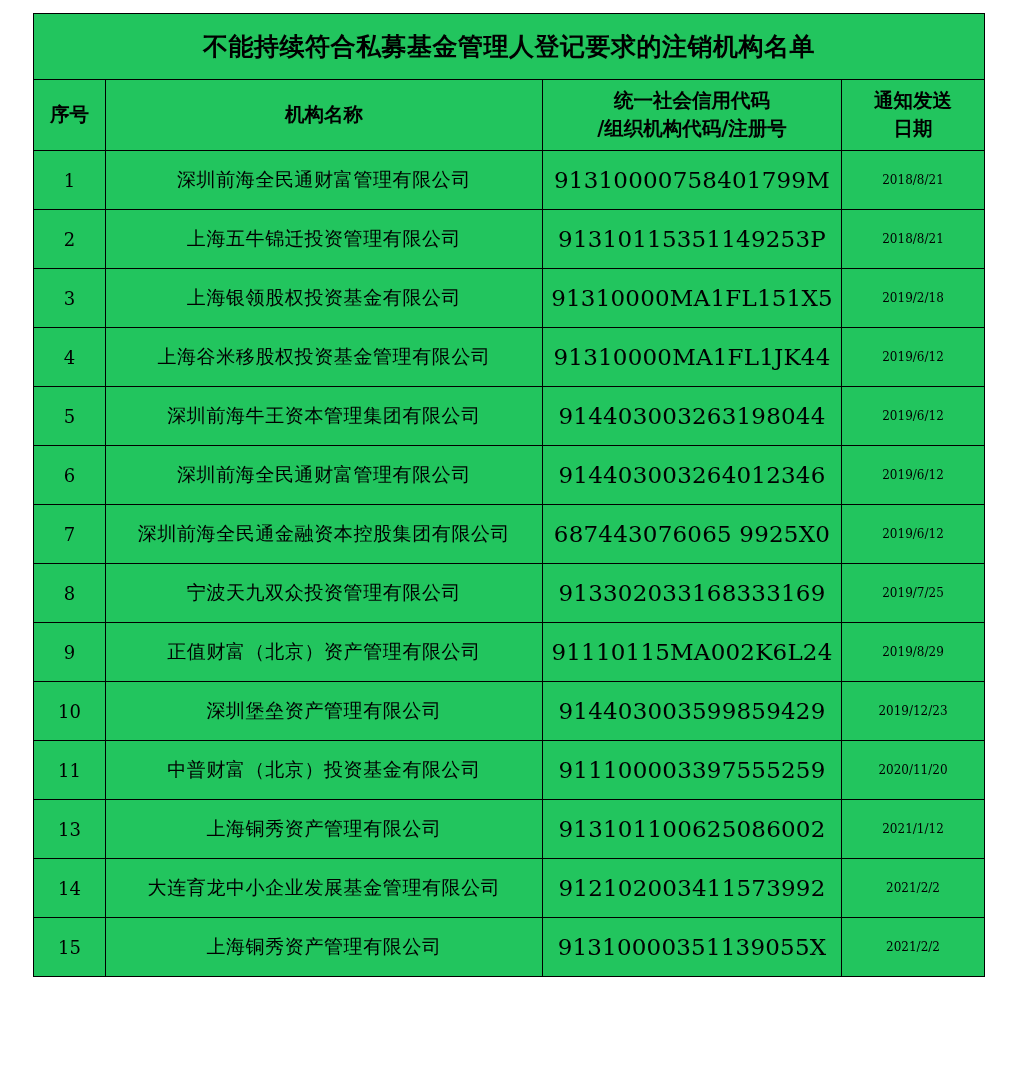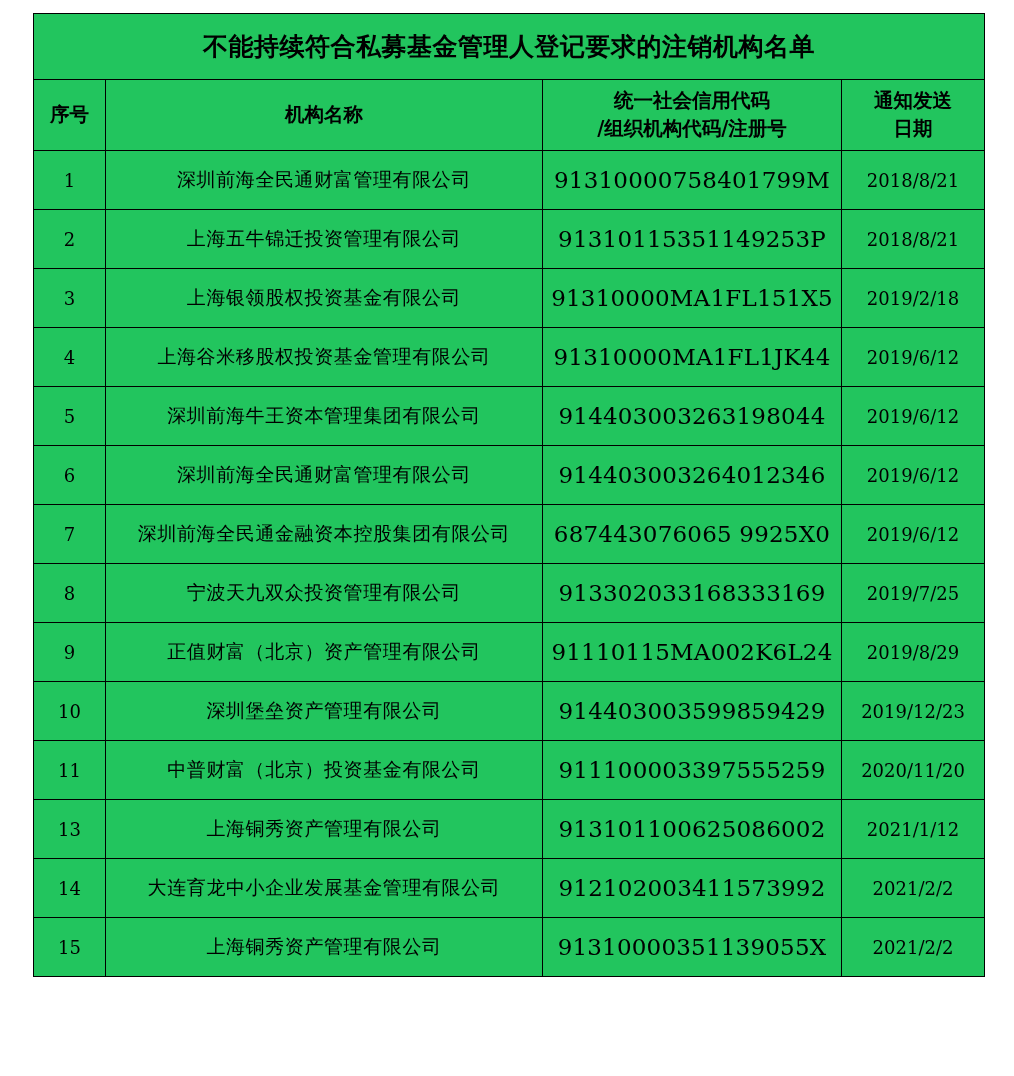--- a/index.html
+++ b/index.html
@@ -76,21 +76,21 @@
     font-size: 19px;
     letter-spacing: 0.6px;
     padding: 2px 6px;
   }
   .cell-code {
     font-size: 23px;
     letter-spacing: 0.2px;
     font-family: "DejaVu Serif", "Liberation Serif", serif;
   }
   .cell-date {
-    font-size: 18px;
+    font-size: 12px;
     font-family: "DejaVu Serif", "Liberation Serif", serif;
   }
 </style>
 </head>
 <body>
 
 <div id="page">
 
   <table id="doc-table">
     <colgroup>

